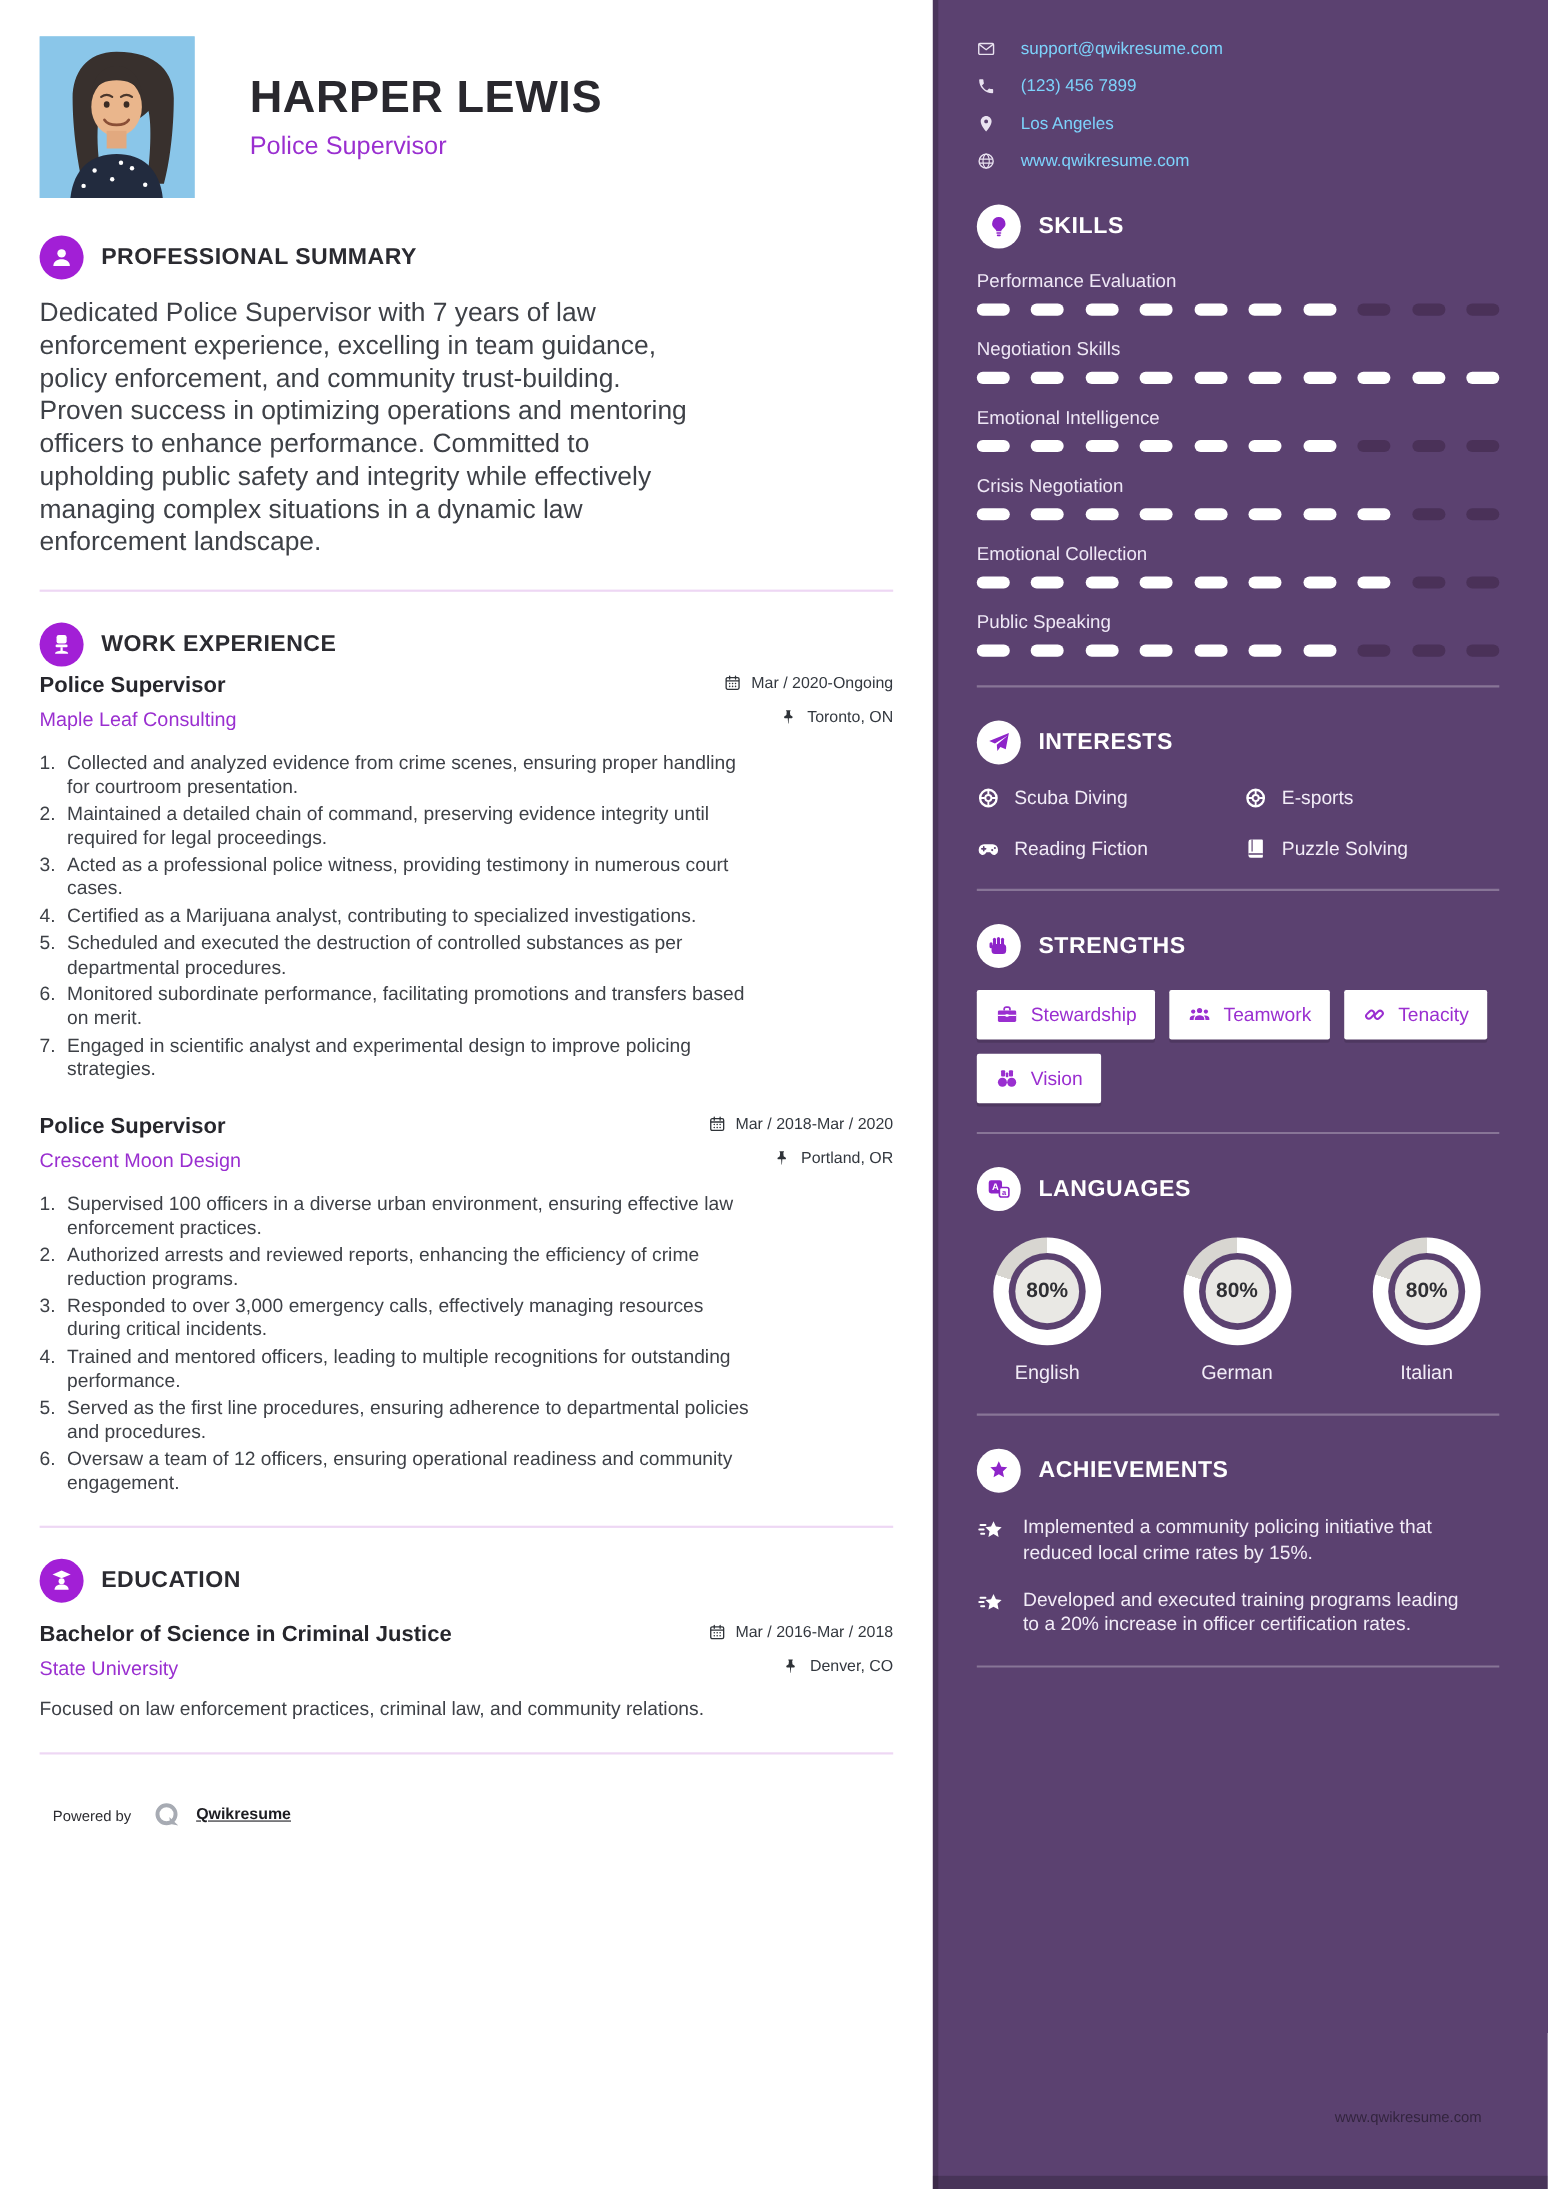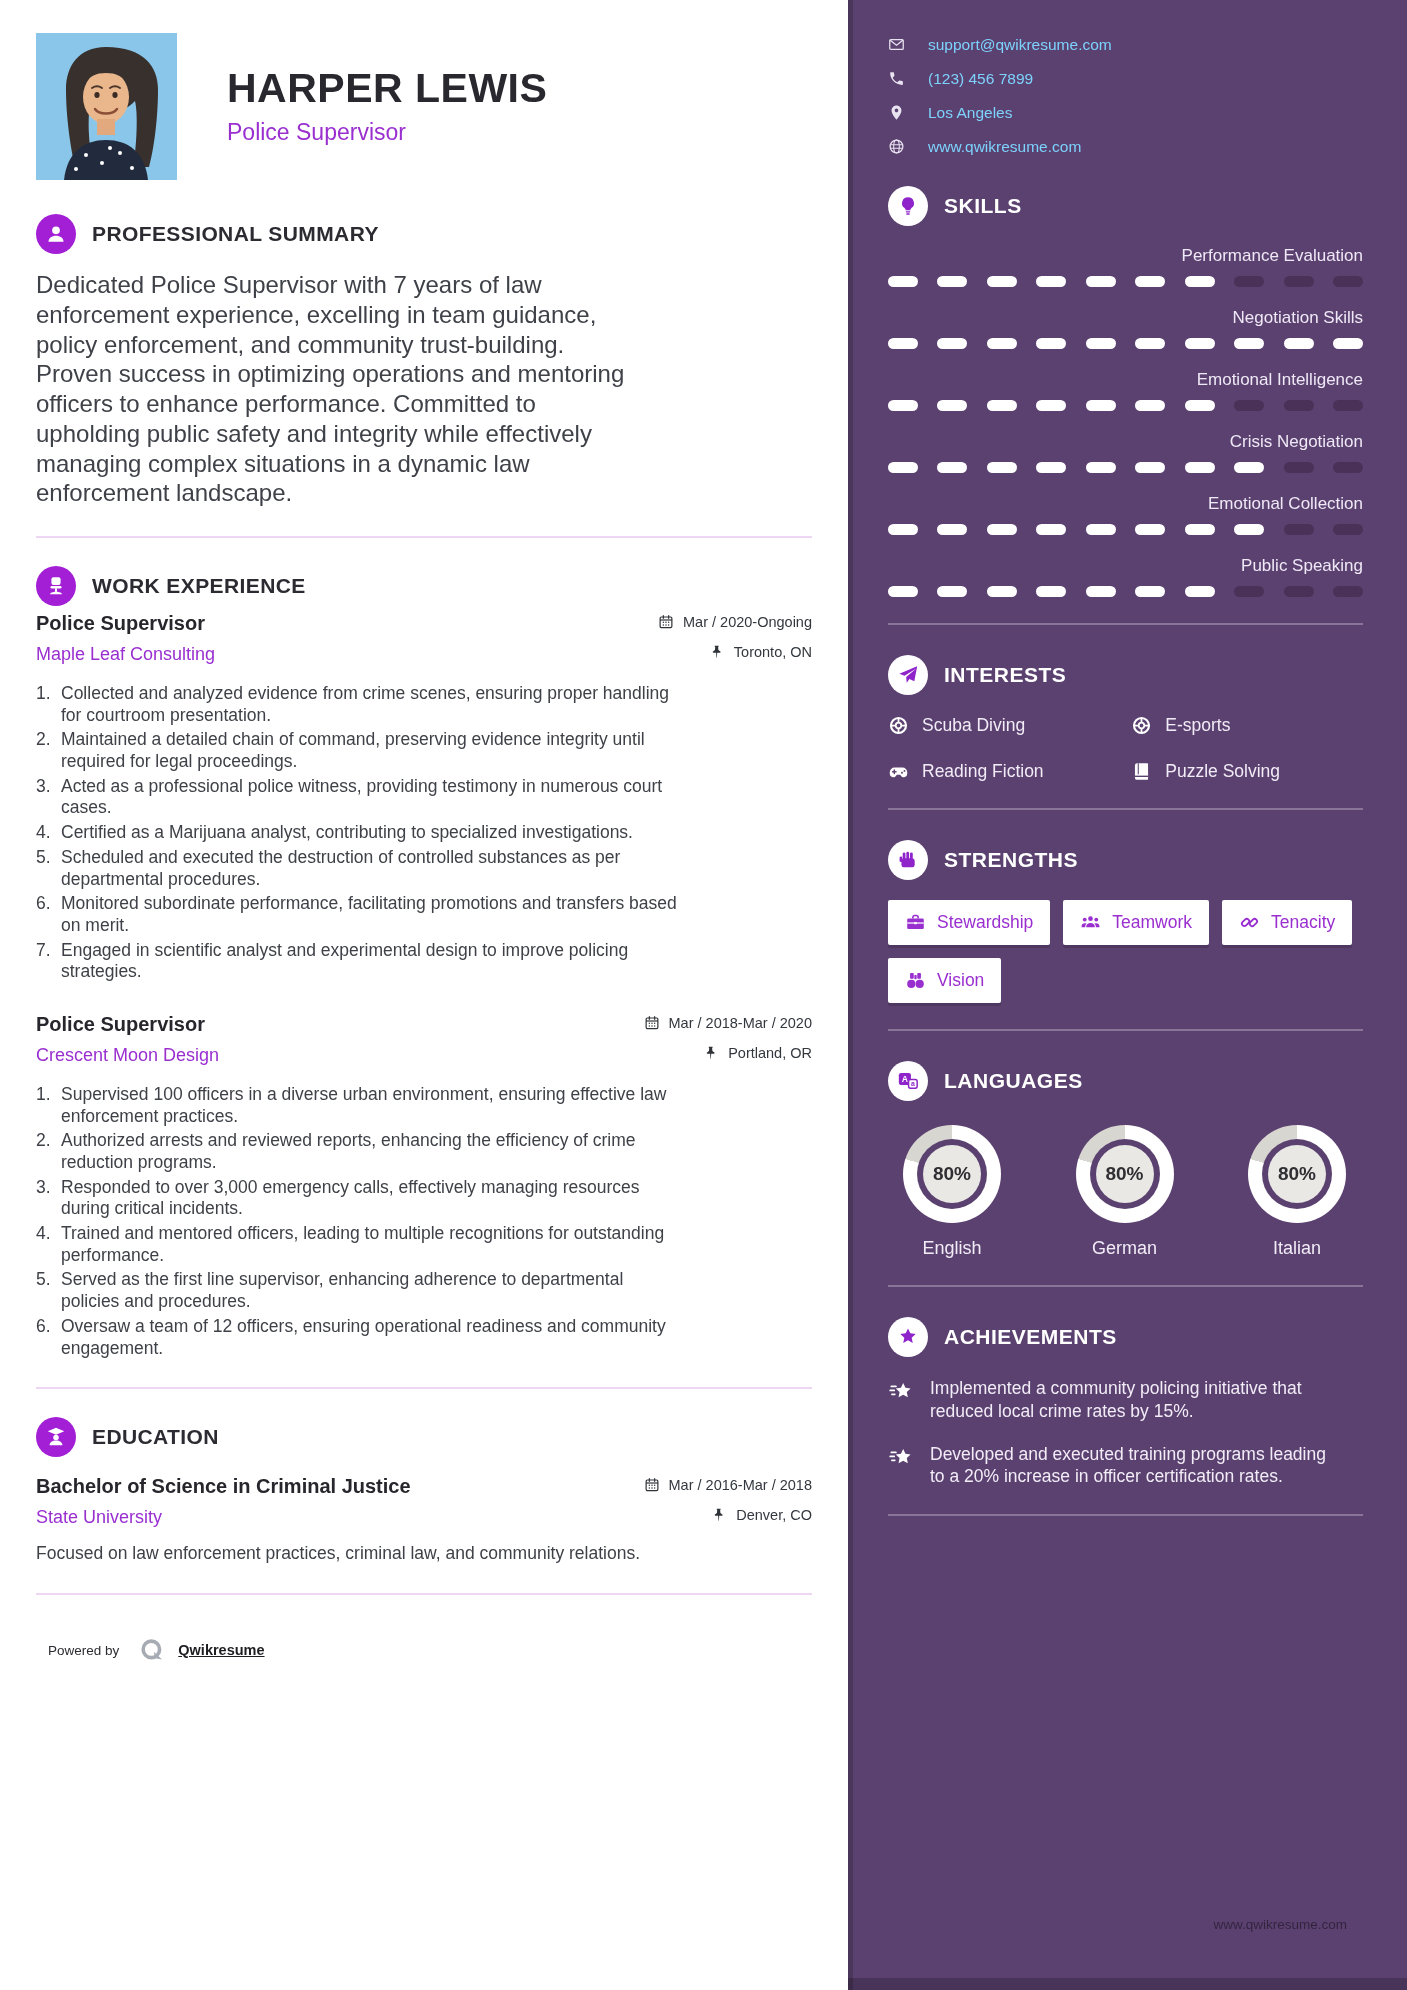--- a/index.html
+++ b/index.html
@@ -69,21 +69,21 @@
   ul.contact li{display:flex;gap:23px;margin-bottom:16px;font-size:15.5px;color:#7dd3fc;}
   .c-ic{width:17px;height:17px;color:#e9e2f0;flex-shrink:0;}
   .c-ic svg{width:17px;height:17px;display:block;}
 
   .s-head{display:flex;align-items:center;gap:16px;margin:30px 0 20px;}
   .s-ic{width:40px;height:40px;border-radius:50%;background:#fff;color:#8e24c9;--knockout:#fff;
         display:flex;align-items:center;justify-content:center;flex-shrink:0;}
   .s-ic svg{width:22px;height:22px;display:block;}
   .s-head h2{font-size:21px;font-weight:800;letter-spacing:.5px;color:#fff;}
 
-  .skill{margin-bottom:21px;text-align:right;}
+  .skill{margin-bottom:21px;}
   .skill-name{font-size:17px;color:#efe8f6;margin-bottom:10px;}
   .skill-bar{display:flex;justify-content:space-between;width:100%;}
   .dash{width:30px;height:11px;border-radius:5.5px;background:var(--skill-empty);}
   .dash.on{background:#fff;}
 
   hr.div-s{border:0;border-top:2px solid var(--divider-side);margin:26px 0;}
 
   .interest-grid{display:grid;grid-template-columns:1.05fr 1fr;row-gap:25px;}
   .interest{display:flex;align-items:center;gap:13px;--knockout:var(--sidebar-bg);}
   .i-ic{width:21px;height:21px;color:#fff;flex-shrink:0;}
@@ -249,21 +249,21 @@
                   </svg>
                 </span>
                 <span>Portland, OR</span>
         </span>
       </div>
       <ol class="list">
         <li>Supervised 100 officers in a diverse urban environment, ensuring effective law enforcement practices.</li>
               <li>Authorized arrests and reviewed reports, enhancing the efficiency of crime reduction programs.</li>
               <li>Responded to over 3,000 emergency calls, effectively managing resources during critical incidents.</li>
               <li>Trained and mentored officers, leading to multiple recognitions for outstanding performance.</li>
-              <li>Served as the first line supervisor, enhancing adherence to departmental policies and procedures.</li>
+              <li>Served as the first line procedures, ensuring adherence to departmental policies and procedures.</li>
               <li>Oversaw a team of 12 officers, ensuring operational readiness and community engagement.</li>
       </ol>
     </article>
         </div>
     </section>
 
     <hr class="div-l">
 
     <section class="education">
       <div class="sec-head" style="margin-top:0;">

